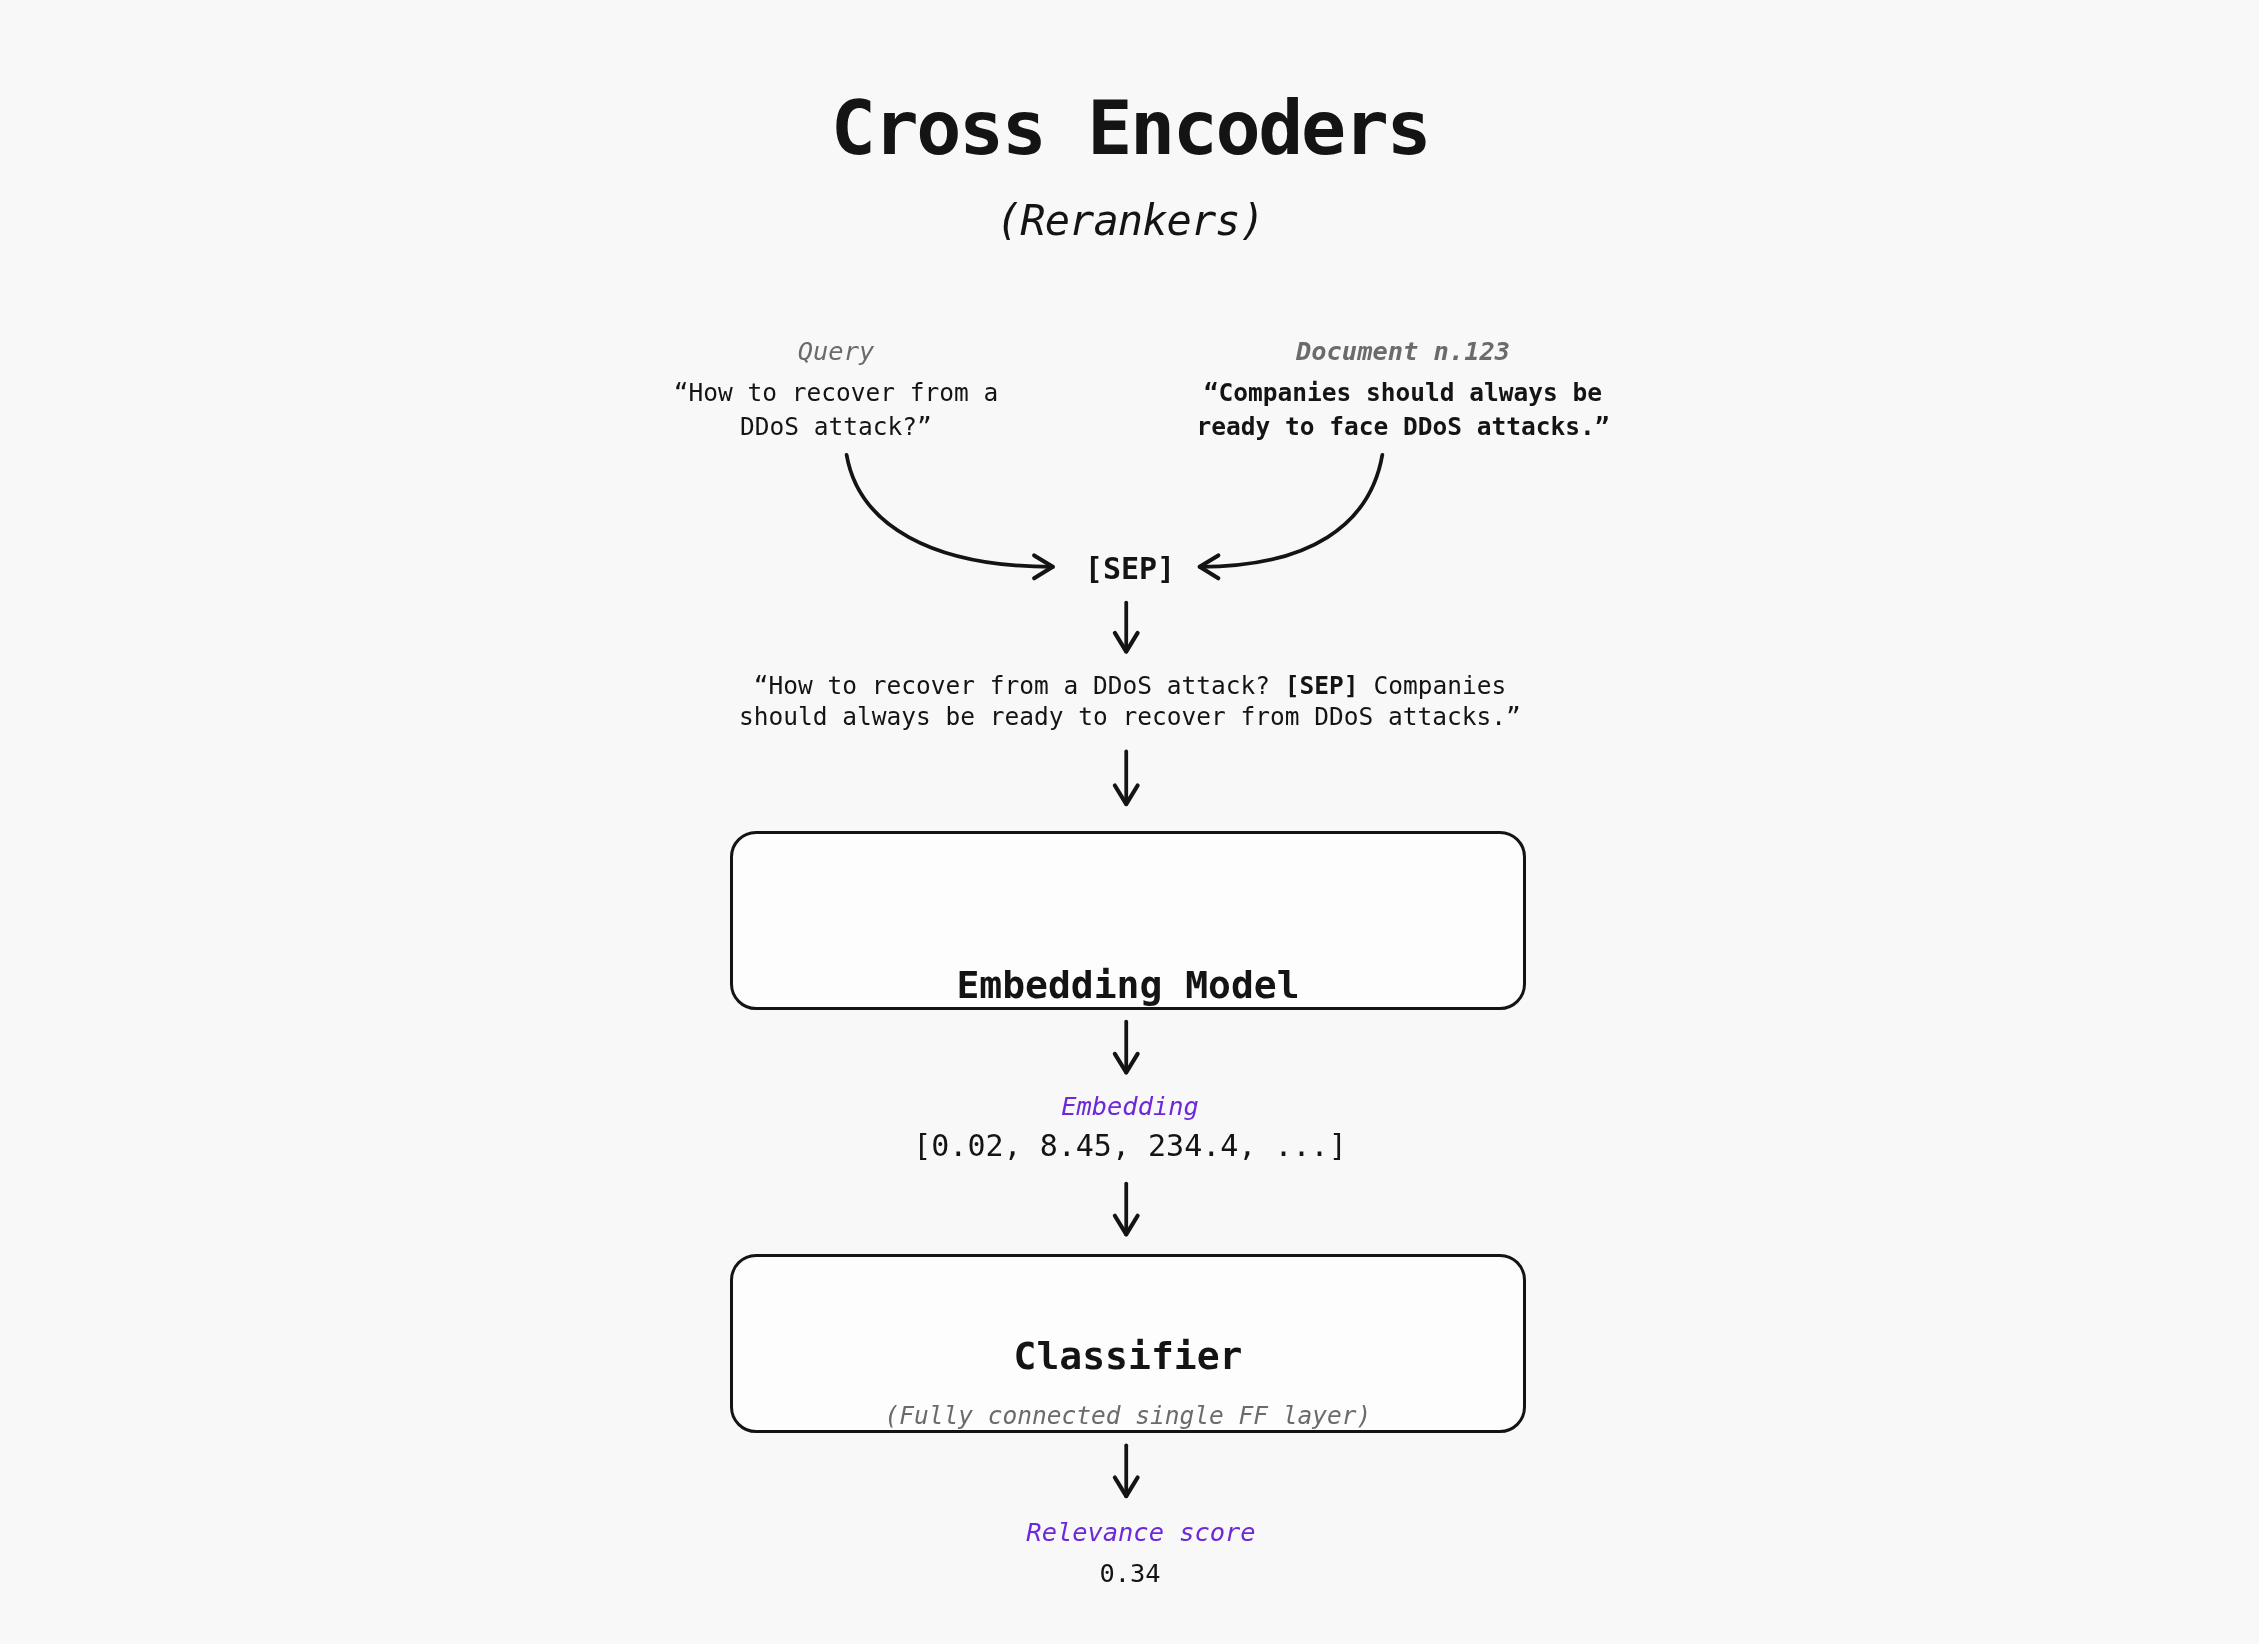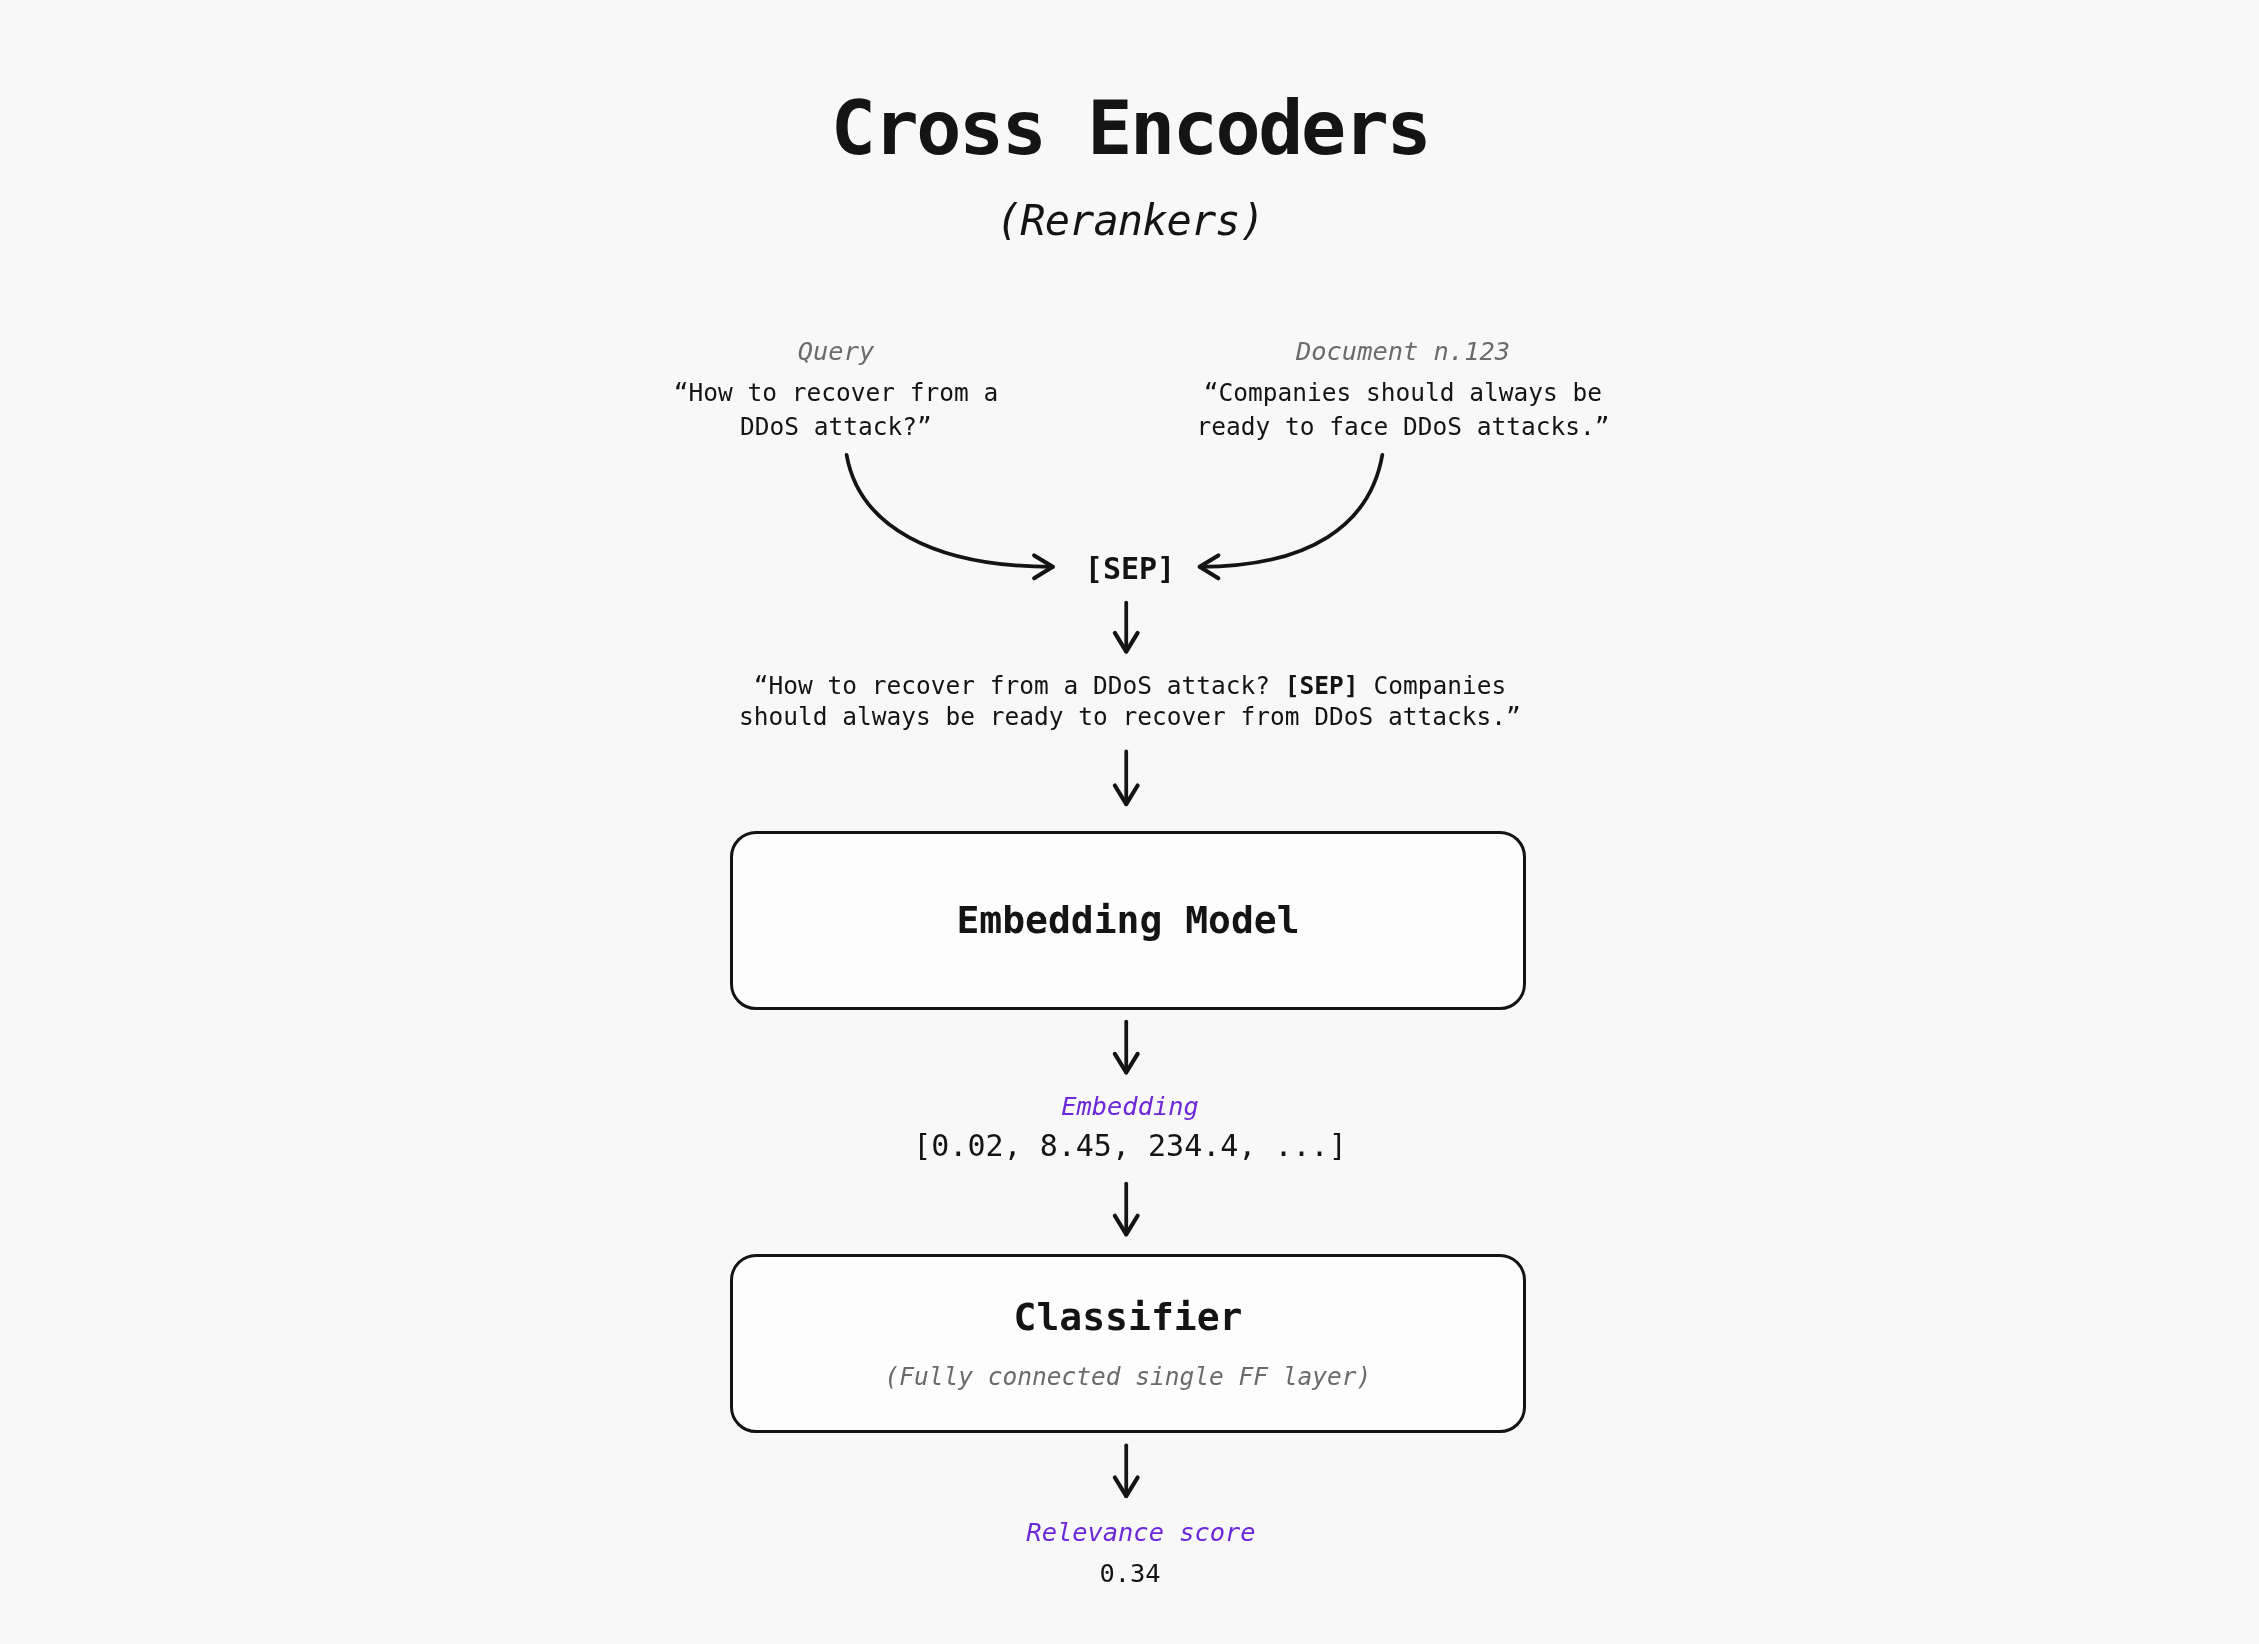--- a/index.html
+++ b/index.html
@@ -45,21 +45,21 @@
     color: #6b6b6b;
     line-height: 28px;
     margin-bottom: 11.3px;
   }
   .io-group .io-text {
     font-size: 24.5px;
     line-height: 34px;
     white-space: pre-line;
   }
   #query-group { left: 591px; }
-  #document-group { left: 1158px; }
+  #document-group { left: 1158px; font-weight: bold; }
   .sep-token {
     top: 551px;
     font-size: 30px;
     font-weight: bold;
     line-height: 36px;
   }
   .combined-text {
     top: 670px;
     font-size: 24.5px;
     line-height: 31px;
@@ -70,21 +70,21 @@
     left: 730px;
     width: 796px;
     height: 179px;
     background: #fdfdfd;
     border: 3.8px solid #141414;
     border-radius: 26px;
     box-sizing: border-box;
     display: flex;
     flex-direction: column;
     align-items: center;
-    justify-content: center;
+    justify-content: flex-end;
     gap: 24.5px;
     text-align: center;
   }
   #embedding-model-box { top: 831px; }
   #classifier-box { top: 1254px; }
   .flow-box .box-title {
     font-size: 38px;
     font-weight: bold;
     line-height: 43px;
   }

